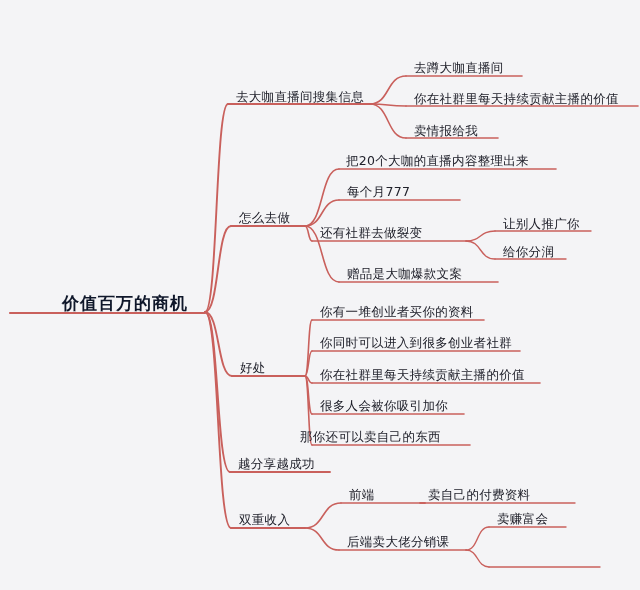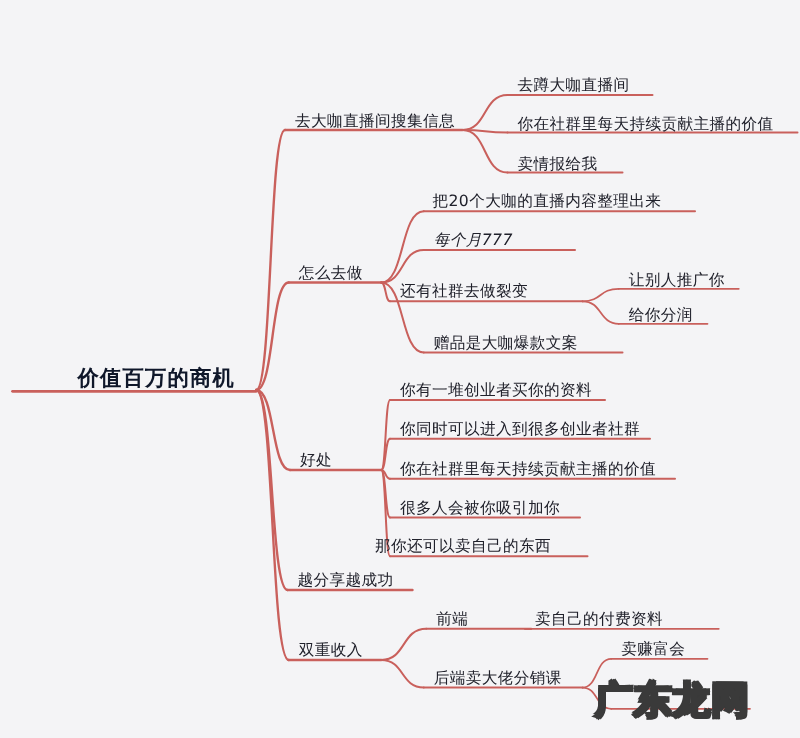--- a/index.html
+++ b/index.html
@@ -124,32 +124,31 @@
       <path d="M 489 567 L 600 567" fill="none" stroke="#c9605c" stroke-width="1.4" stroke-linecap="round"></path>
     </svg>
   <div id="label-layer">
       <div class="node-label node-root" style="left: 62px; top: 295px;">价值百万的商机</div>
       <div class="node-label node-l1" style="left: 236px; top: 91px;">去大咖直播间搜集信息</div>
       <div class="node-label node-l2" style="left: 414px; top: 62px;">去蹲大咖直播间</div>
       <div class="node-label node-l2" style="left: 414px; top: 93px;">你在社群里每天持续贡献主播的价值</div>
       <div class="node-label node-l2" style="left: 414px; top: 125px;">卖情报给我</div>
       <div class="node-label node-l1" style="left: 239px; top: 212px;">怎么去做</div>
       <div class="node-label node-l2" style="left: 346px; top: 155px;">把20个大咖的直播内容整理出来</div>
-      <div class="node-label node-l2" style="left: 347px; top: 186px; font-style: italic;">每个月777</div>
+      <div class="node-label node-l2" style="left: 347px; top: 186px;">每个月777</div>
       <div class="node-label node-l2" style="left: 320px; top: 227px;">还有社群去做裂变</div>
       <div class="node-label node-l3" style="left: 503px; top: 218px;">让别人推广你</div>
       <div class="node-label node-l3" style="left: 503px; top: 246px;">给你分润</div>
       <div class="node-label node-l2" style="left: 347px; top: 268px;">赠品是大咖爆款文案</div>
       <div class="node-label node-l1" style="left: 240px; top: 362px;">好处</div>
       <div class="node-label node-l2" style="left: 320px; top: 306px;">你有一堆创业者买你的资料</div>
       <div class="node-label node-l2" style="left: 320px; top: 337px;">你同时可以进入到很多创业者社群</div>
       <div class="node-label node-l2" style="left: 320px; top: 369px;">你在社群里每天持续贡献主播的价值</div>
       <div class="node-label node-l2" style="left: 320px; top: 400px;">很多人会被你吸引加你</div>
       <div class="node-label node-l2" style="left: 300px; top: 431px;">那你还可以卖自己的东西</div>
       <div class="node-label node-l1" style="left: 238px; top: 458px;">越分享越成功</div>
       <div class="node-label node-l1" style="left: 239px; top: 514px;">双重收入</div>
       <div class="node-label node-l2" style="left: 349px; top: 489px;">前端</div>
       <div class="node-label node-l3" style="left: 428px; top: 489px;">卖自己的付费资料</div>
       <div class="node-label node-l2" style="left: 347px; top: 536px;">后端卖大佬分销课</div>
       <div class="node-label node-l3" style="left: 497px; top: 513px;">卖赚富会</div>
     </div>
-  <div class="watermark" id="watermark" style="left: 476px; top: 540px;">广东龙网</div>
 </div>
 
 </body></html>

